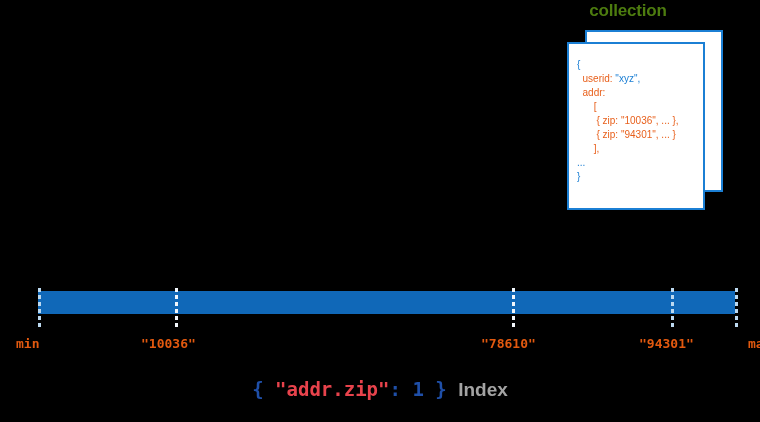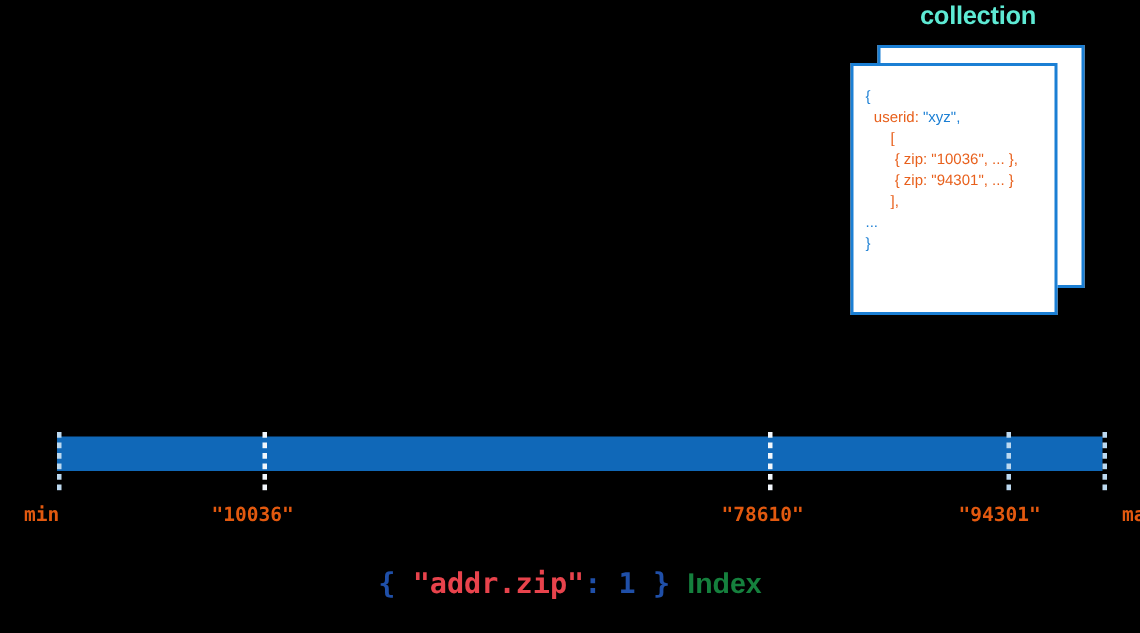--- a/index.html
+++ b/index.html
@@ -11,25 +11,25 @@
     width: 760px;
     height: 422px;
     position: relative;
     overflow: hidden;
     font-family: "Liberation Sans", sans-serif;
   }
 
   
   #collection-title {
     position: absolute;
-    left: 552px;
+    left: 528px;
     top: 1px;
     width: 200px;
     text-align: center;
-    color: #5eead4;
+    color: #4d7c0f;
     font-size: 17px;
     font-weight: bold;
     letter-spacing: -0.2px;
     font-family: "Liberation Sans", sans-serif;
   }
   #doc-card-back {
     position: absolute;
     left: 585px;
     top: 30px;
     width: 138px;
@@ -119,33 +119,34 @@
     font-size: 19px;
     font-weight: bold;
   }
   #index-caption .punct { color: #1f4fa8; }
   #index-caption .field { color: #e8434c; }
   #index-caption .num   { color: #1f4fa8; }
   #index-caption .word  {
     font-family: "Liberation Sans", sans-serif;
     font-size: 19px;
     font-weight: bold;
-    color: #15803d;
+    color: #a3a3a3;
   }
 </style>
 </head>
 <body>
 
 <div id="collection-title">collection</div>
 
 <div id="doc-card-back"></div>
 
 <div id="doc-card-front">
   <div class="doc-line"><span class="b">{</span></div>
   <div class="doc-line"><span class="k">  userid: </span><span class="b">"xyz",</span></div>
+  <div class="doc-line"><span class="k">  addr:</span></div>
   <div class="doc-line"><span class="k">      [</span></div>
   <div class="doc-line"><span class="k">       { zip: "10036", ... },</span></div>
   <div class="doc-line"><span class="k">       { zip: "94301", ... }</span></div>
   <div class="doc-line"><span class="k">      ],</span></div>
   <div class="doc-line"><span class="b">...</span></div>
   <div class="doc-line"><span class="b">}</span></div>
 </div>
 
 <div id="index-bar-wrap">
   <div id="index-bar"></div>

